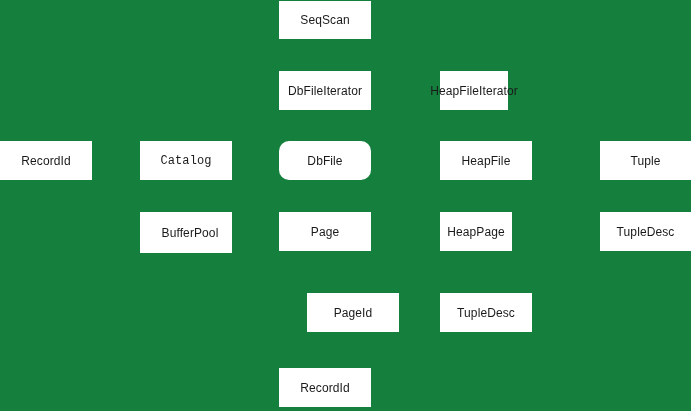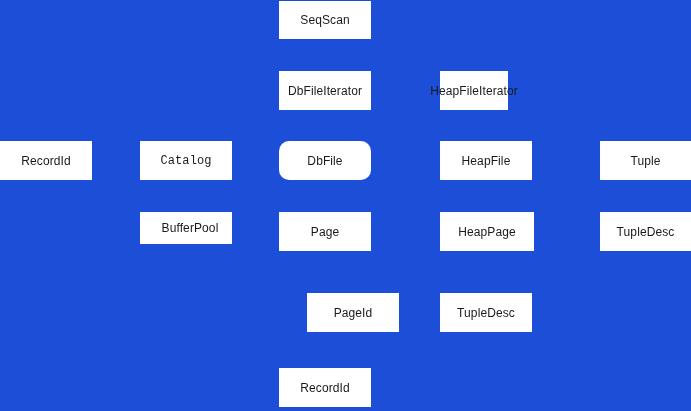--- a/index.html
+++ b/index.html
@@ -31,29 +31,29 @@
     line-height: 1;
     letter-spacing: 0.1px;
     box-sizing: border-box;
     white-space: nowrap;
     -webkit-font-smoothing: antialiased;
   }
 </style>
 </head>
 <body>
 
-<div id="diagram" style="width: 691px; height: 411px; background: #1d4ed8;">
+<div id="diagram" style="width: 691px; height: 411px; background: #15803d;">
     <div class="node" style="left: 279px; top: 1px; width: 92px; height: 38px; background: rgb(255, 255, 255); color: rgb(26, 26, 26);">SeqScan</div>
     <div class="node" style="left: 279px; top: 71px; width: 92px; height: 39px; background: rgb(255, 255, 255); color: rgb(26, 26, 26);">DbFileIterator</div>
     <div class="node" style="left: 440px; top: 71px; width: 68px; height: 39px; background: rgb(255, 255, 255); color: rgb(26, 26, 26);">HeapFileIterator</div>
     <div class="node" style="left: 0px; top: 141px; width: 92px; height: 39px; background: rgb(255, 255, 255); color: rgb(26, 26, 26);">RecordId</div>
     <div class="node" style="left: 140px; top: 141px; width: 92px; height: 39px; background: rgb(255, 255, 255); color: rgb(26, 26, 26); font-family: Liberation Mono, monospace;">Catalog</div>
     <div class="node" style="left: 279px; top: 141px; width: 92px; height: 39px; background: rgb(255, 255, 255); color: rgb(26, 26, 26); border-radius: 10px;">DbFile</div>
     <div class="node" style="left: 440px; top: 141px; width: 92px; height: 39px; background: rgb(255, 255, 255); color: rgb(26, 26, 26);">HeapFile</div>
     <div class="node" style="left: 600px; top: 141px; width: 91px; height: 39px; background: rgb(255, 255, 255); color: rgb(26, 26, 26);">Tuple</div>
-    <div class="node" style="left: 140px; top: 212px; width: 92px; height: 32px; background: rgb(255, 255, 255); color: rgb(26, 26, 26); padding-left: 8px;">BufferPool</div>
+    <div class="node" style="left: 140px; top: 212px; width: 92px; height: 41px; background: rgb(255, 255, 255); color: rgb(26, 26, 26); padding-left: 8px;">BufferPool</div>
     <div class="node" style="left: 279px; top: 212px; width: 92px; height: 39px; background: rgb(255, 255, 255); color: rgb(26, 26, 26); text-align: center;">Page</div>
-    <div class="node" style="left: 440px; top: 212px; width: 94px; height: 39px; background: rgb(255, 255, 255); color: rgb(26, 26, 26);">HeapPage</div>
+    <div class="node" style="left: 440px; top: 212px; width: 72px; height: 39px; background: rgb(255, 255, 255); color: rgb(26, 26, 26);">HeapPage</div>
     <div class="node" style="left: 600px; top: 212px; width: 91px; height: 39px; background: rgb(255, 255, 255); color: rgb(26, 26, 26);">TupleDesc</div>
     <div class="node" style="left: 279px; top: 293px; width: 92px; height: 39px; background: rgb(255, 255, 255); color: rgb(26, 26, 26); margin-left: 28px;">PageId</div>
     <div class="node" style="left: 440px; top: 293px; width: 92px; height: 39px; background: rgb(255, 255, 255); color: rgb(26, 26, 26);">TupleDesc</div>
     <div class="node" style="left: 279px; top: 368px; width: 92px; height: 39px; background: rgb(255, 255, 255); color: rgb(26, 26, 26);">RecordId</div>
   </div>
 
 </body></html>

